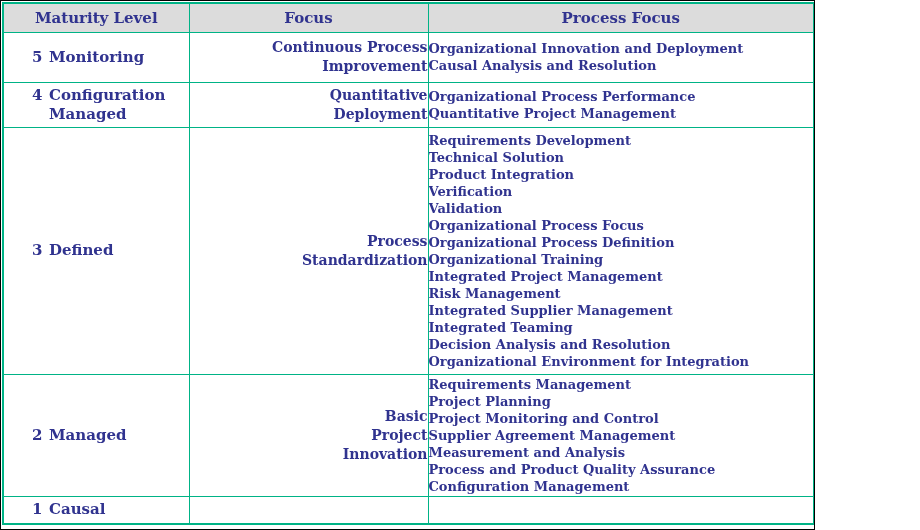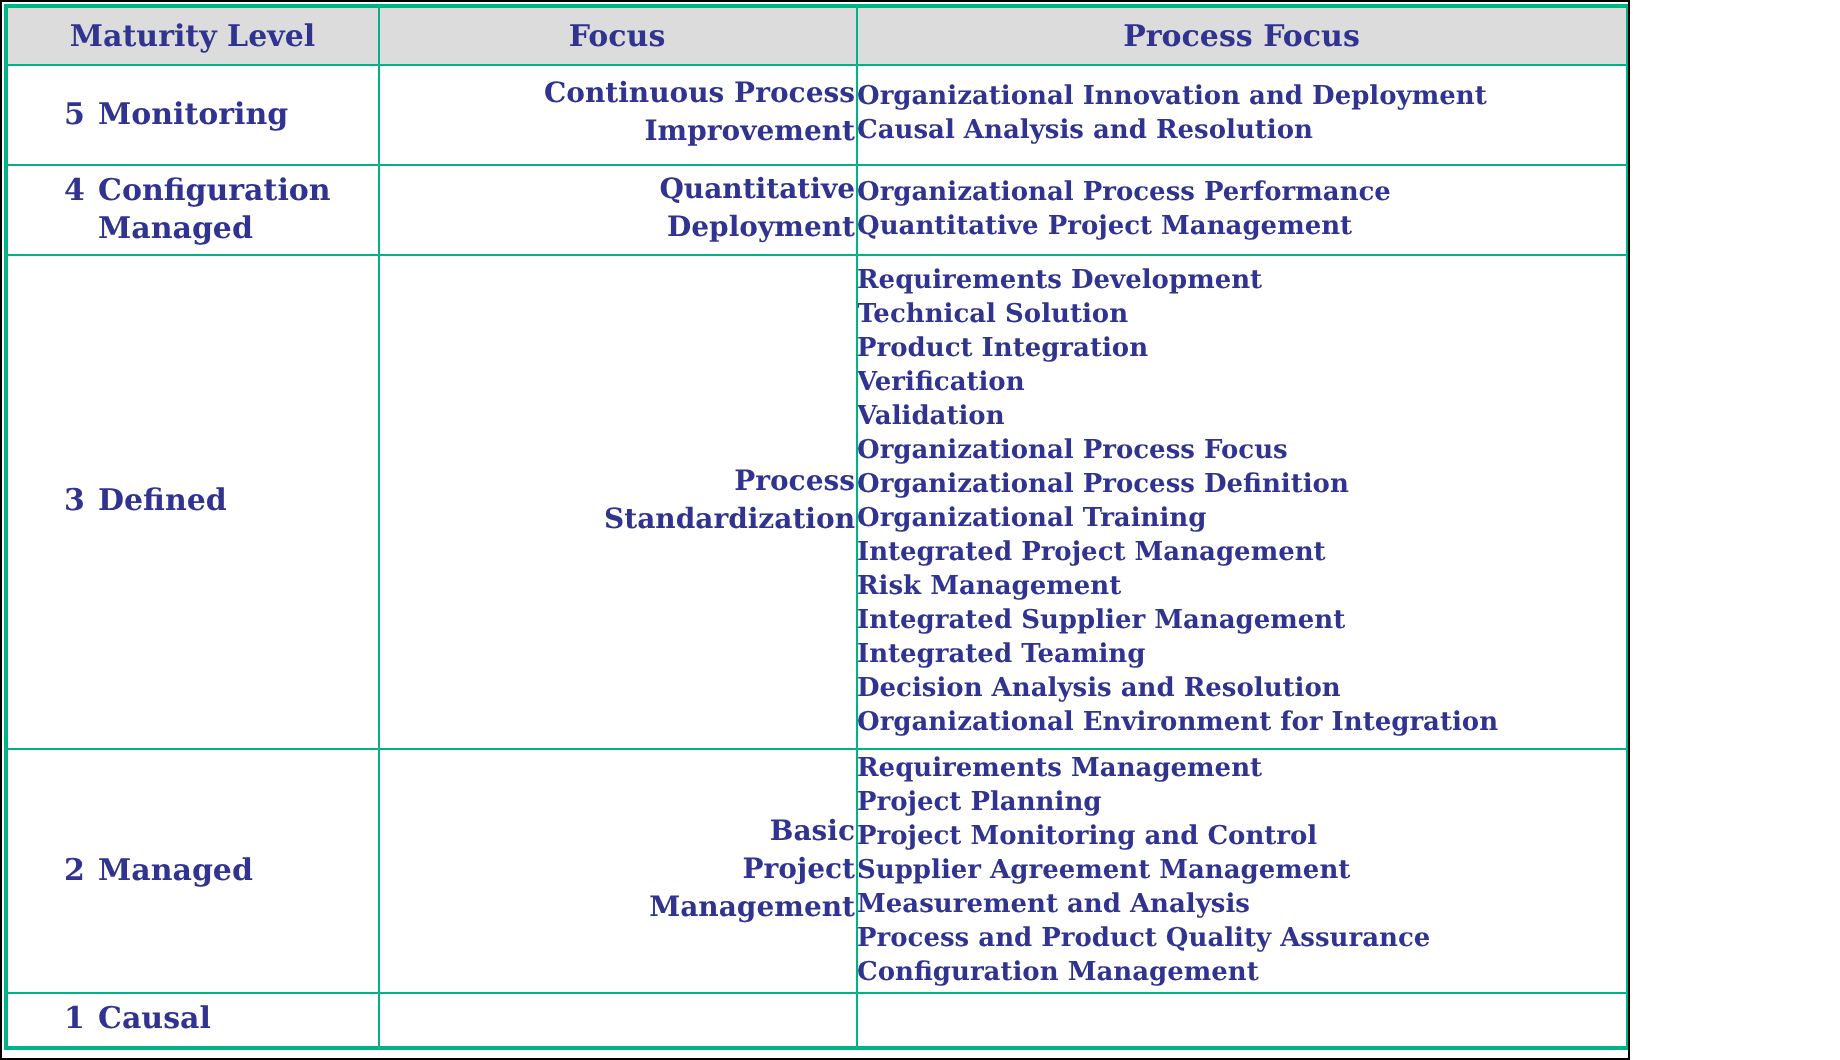--- a/index.html
+++ b/index.html
@@ -126,21 +126,21 @@
       </tr>
       <tr class="r-2">
         <td class="lvl-cell">
           <div class="lvl-inner">
             <span class="lvl-num">2</span>
             <span class="lvl-name">Managed</span>
           </div>
         </td>
         <td class="focus-cell">Basic
 Project
-Management</td>
+Innovation</td>
         <td class="areas-cell">Requirements Management
 Project Planning
 Project Monitoring and Control
 Supplier Agreement Management
 Measurement and Analysis
 Process and Product Quality Assurance
 Configuration Management</td>
       </tr>
       <tr class="r-1">
         <td class="lvl-cell">

